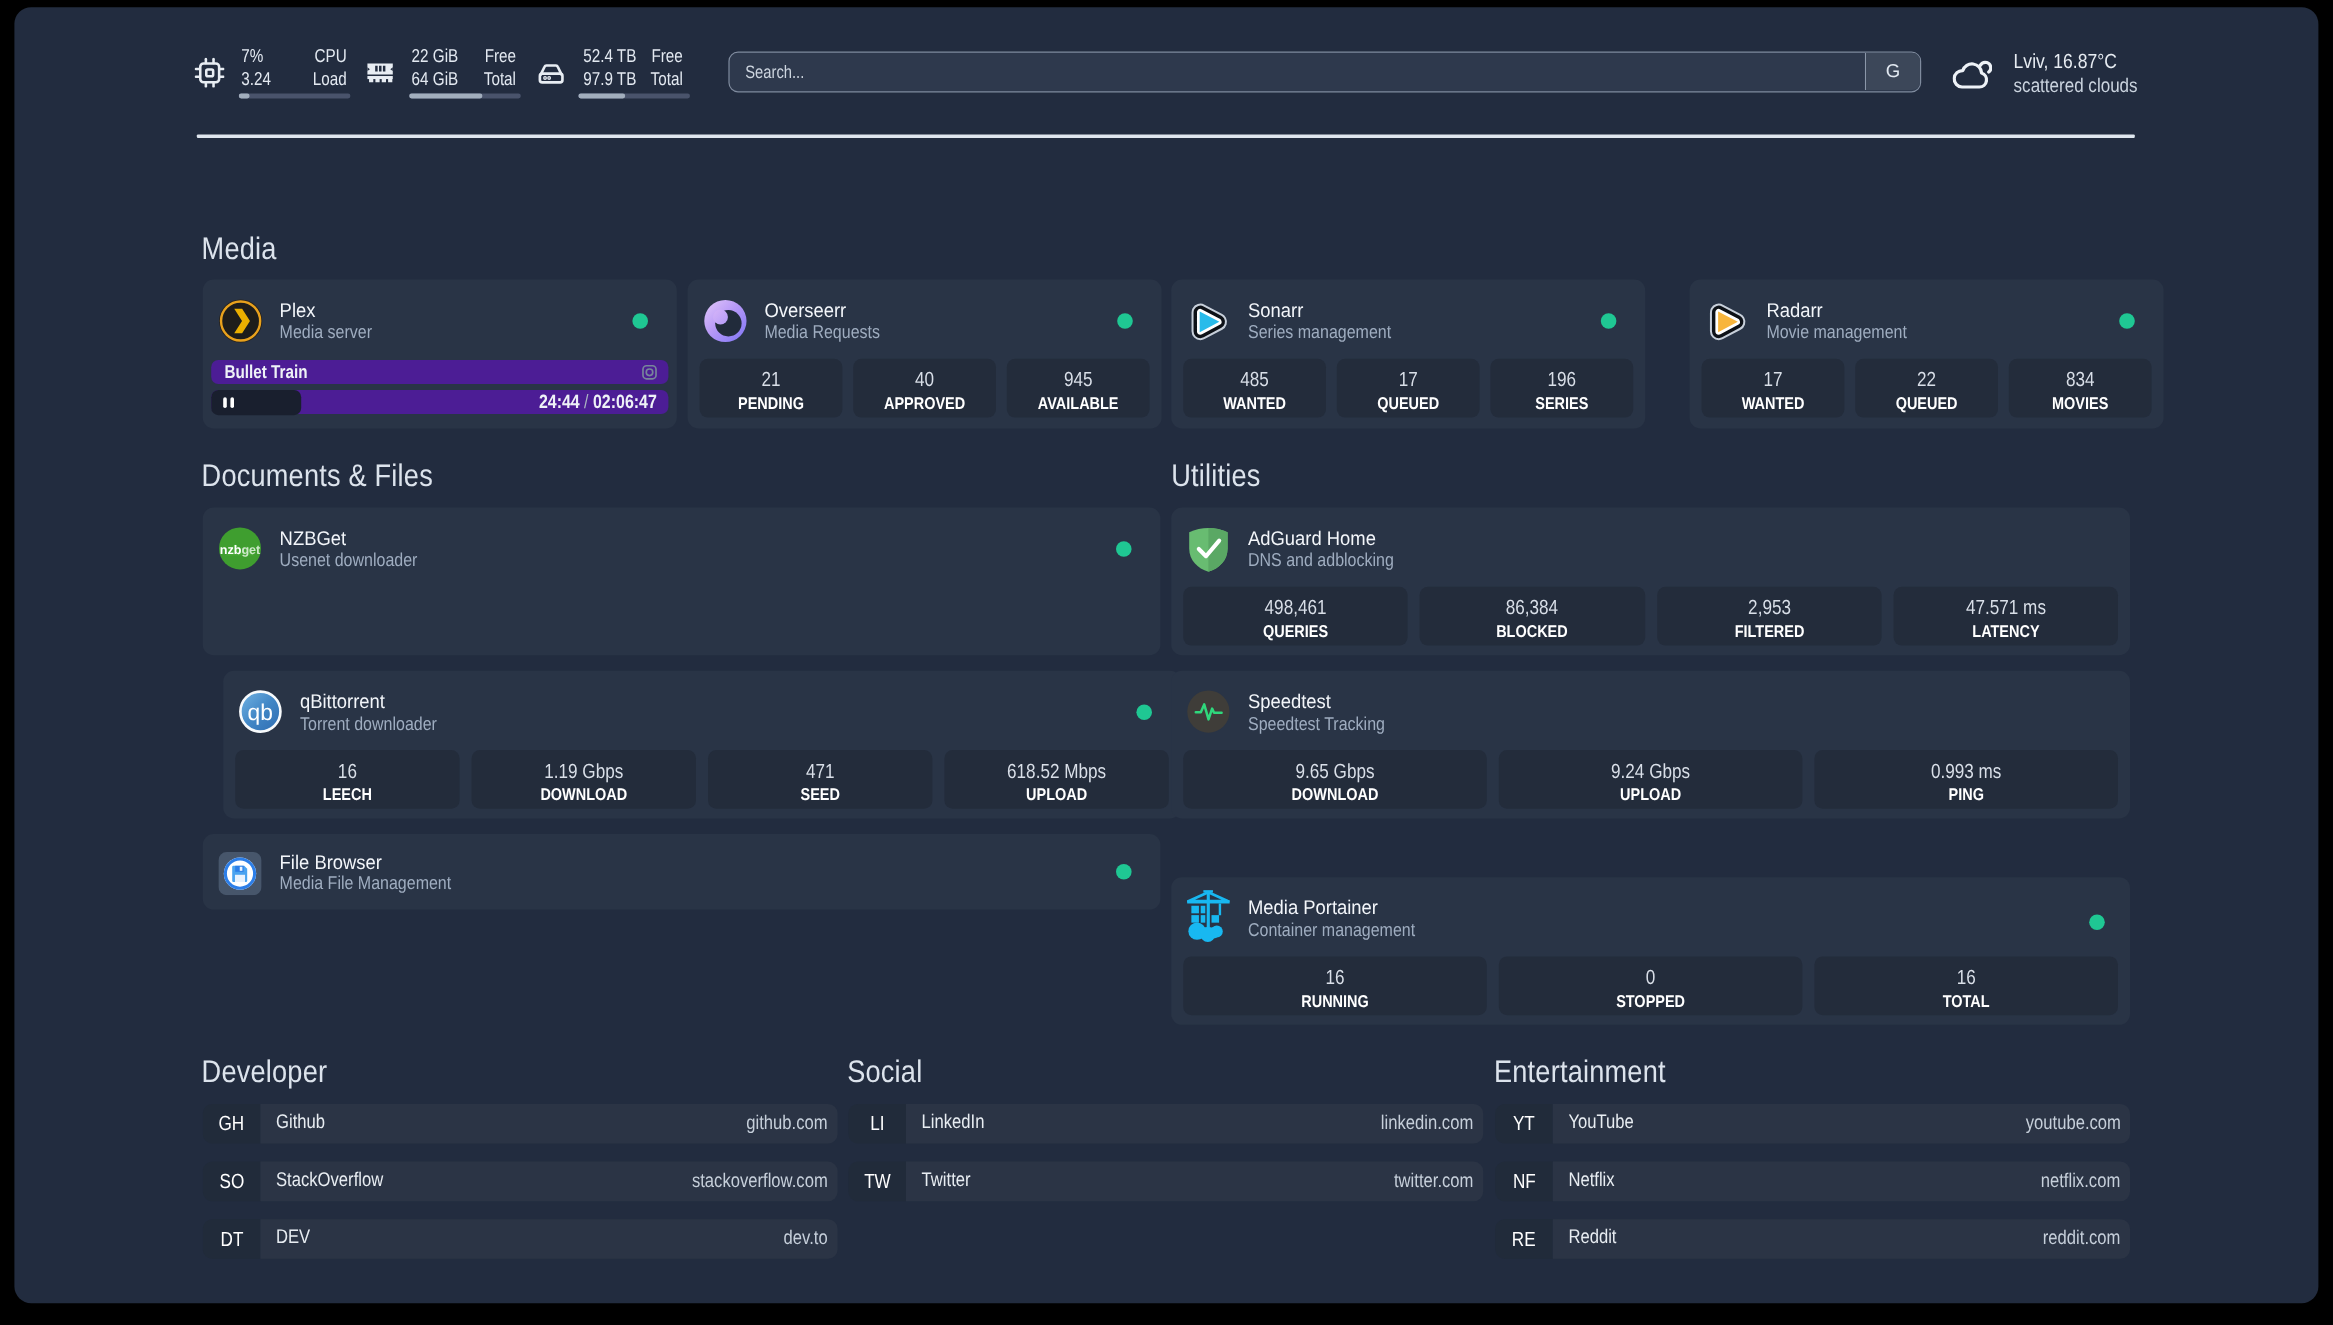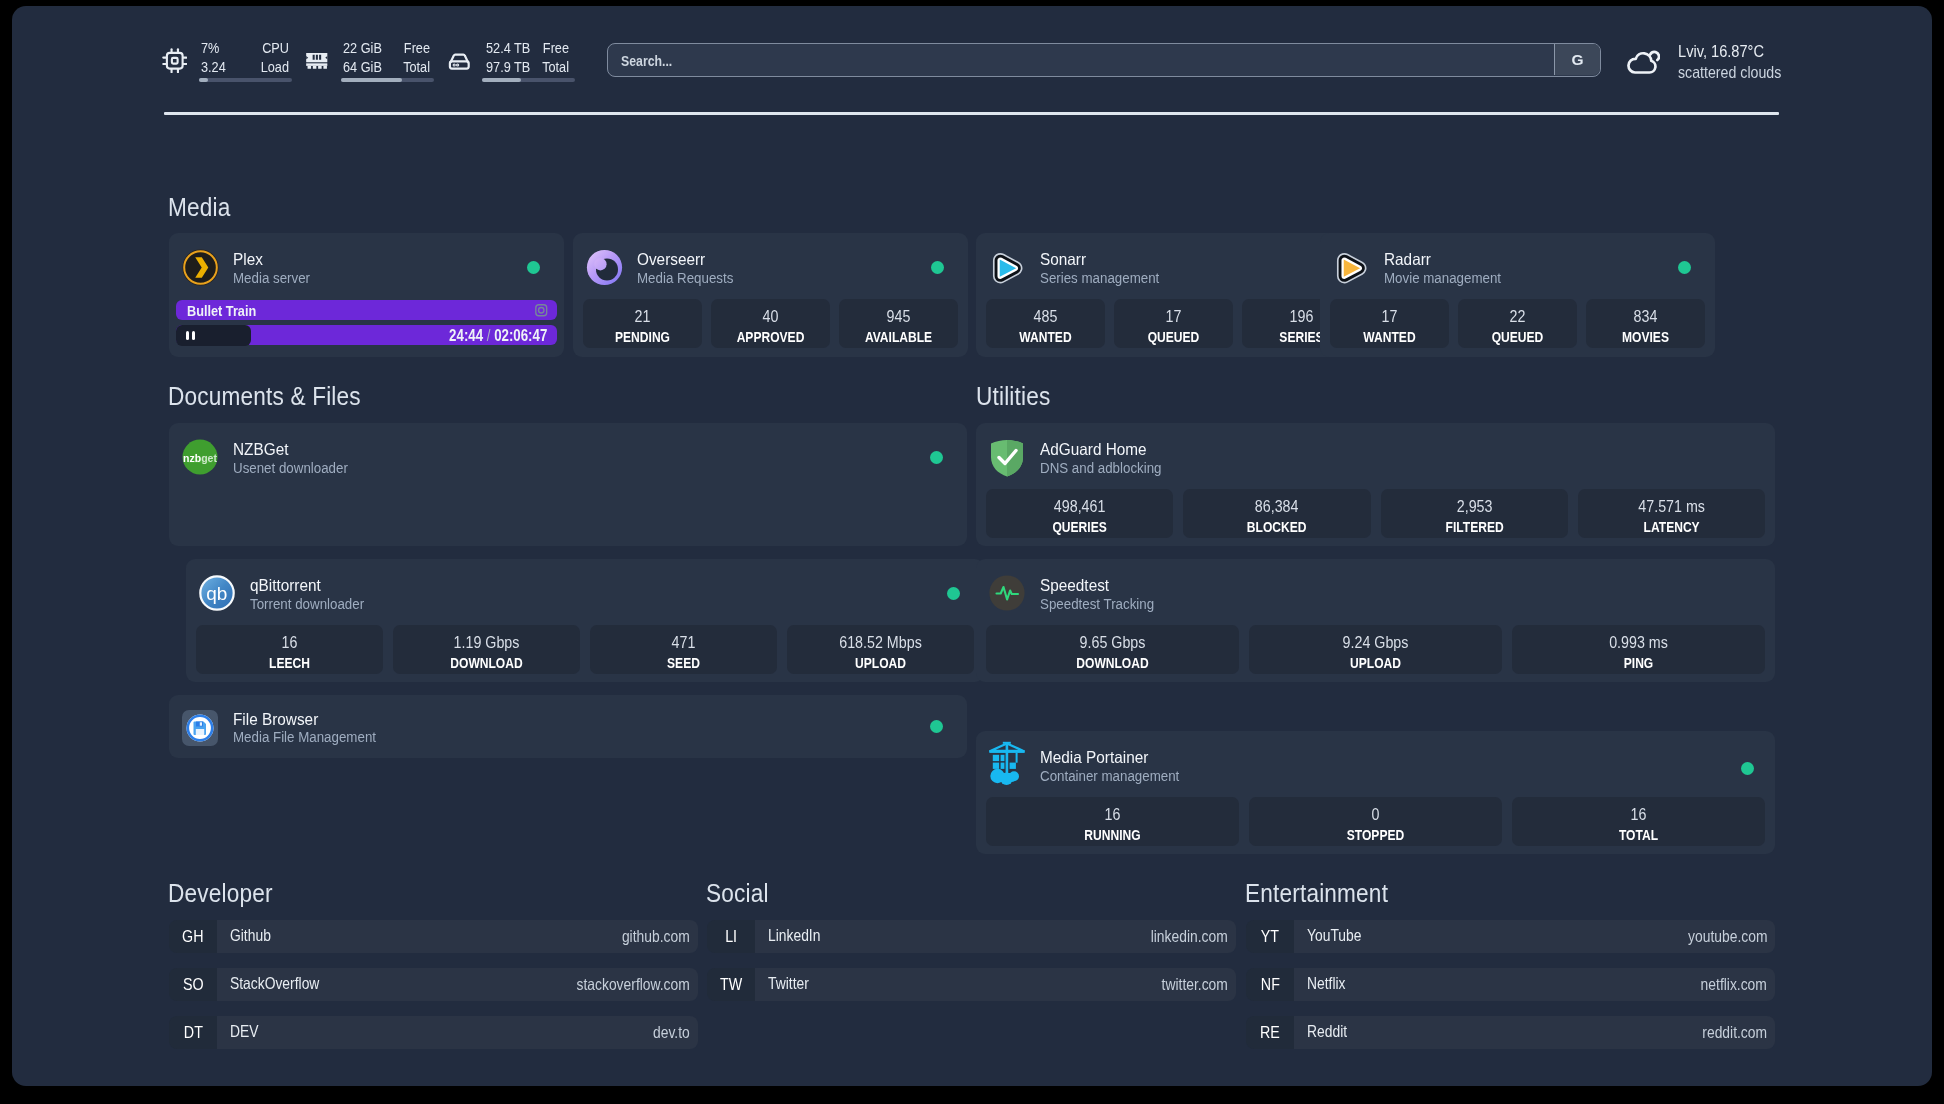--- a/index.html
+++ b/index.html
@@ -7,41 +7,41 @@
 #panel { position:absolute; left:12px; top:6px; width:1920px; height:1080px; background:#222c3f; border-radius:14px; overflow:hidden; }
 
 .resgrp { position:absolute; top:32px; height:50px; color:#e3e9f1; }
 .resico { position:absolute; top:13px; left:0; }
 .rescol { position:absolute; top:0; font-size:15.5px; line-height:19px; }
 .resleft { text-align:left; transform:scaleX(0.82); transform-origin:0 0; }
 .resright { text-align:right; transform:scaleX(0.82); transform-origin:100% 0; }
 .resbar { position:absolute; top:40px; height:4px; border-radius:2px; background:#49536b; }
 .resfill { position:absolute; top:0; left:0; height:4px; border-radius:2px; background:#a2aebd; }
 
-#search { position:absolute; left:595px; top:37px; width:994px; height:34px; border:1.5px solid #7f8b9e; border-radius:8px; background:#2e394d;font-weight:bold; }
+#search { position:absolute; left:595px; top:37px; width:994px; height:34px; border:1.5px solid #7f8b9e; border-radius:8px; background:#2e394d; }
 #search .ph { position:absolute; left:13px; top:8px; font-size:15px; color:#cdd5df; transform:scaleX(0.82); transform-origin:0 0; }
 #search .gbtn { position:absolute; right:0; top:0; width:46px; height:31px; background:#3c4759; border-radius:0 6.5px 6.5px 0; border-left:1.5px solid #8b97a9; color:#e2e9f1; font-size:15.5px; text-align:center; line-height:31px; }
 
 #weather { position:absolute; left:1615px; top:36px; color:#e7ecf2; }
 #wtxt { position:absolute; left:51px; top:0; font-size:17px; line-height:20px; white-space:nowrap; transform:scaleX(0.86); transform-origin:0 0; }
 #wtxt .sub { font-size:16.5px; color:#cbd4df; }
 #sep { position:absolute; left:152px; top:106px; width:1615px; height:2.5px; background:#dfe6ee; border-radius:1px; }
 
 .heading { position:absolute; font-size:26px; font-weight:400; color:#dce3ec; letter-spacing:0.2px; transform:scaleX(0.87); transform-origin:0 0; white-space:nowrap; }
 .card { position:absolute; background:#293446; border-radius:9px; }
 .icon36 { position:absolute; left:13px; top:16px; width:36px; height:36px; }
 .ctitle { position:absolute; left:64px; top:17px; font-size:16.5px; font-weight:400; color:#f3f6fa; transform:scaleX(0.93); transform-origin:0 0; white-space:nowrap; }
 .csub { position:absolute; left:64px; top:35.5px; font-size:15.5px; color:#9fadc0; transform:scaleX(0.86); transform-origin:0 0; white-space:nowrap; }
 .dot { position:absolute; width:13px; height:13px; border-radius:50%; background:#1fc793; top:28px; }
 .blocks { position:absolute; left:10px; top:66px; right:10px; height:49px; display:flex; gap:9px; }
 .blk { flex:1; background:#232c3b; border-radius:7px; text-align:center; padding-top:7px; }
 .blk .v { font-size:17px; line-height:22px; color:#d9dfe8; transform:scaleX(0.84); }
 .blk .l { font-size:14.2px; line-height:18px; font-weight:700; color:#ffffff; transform:scaleX(0.85); }
 
-.prow { position:absolute; left:7px; width:381px; height:20px; background:#6d28d9; border-radius:6px; }
+.prow { position:absolute; left:7px; width:381px; height:20px; background:#4c1d95; border-radius:6px; }
 .ptitle { position:absolute; left:11px; top:2px; font-size:15.5px; font-weight:700; color:#eef2f7; transform:scaleX(0.82); transform-origin:0 0; white-space:nowrap; }
 .ptime { position:absolute; right:10px; top:2px; font-size:16px; font-weight:700; color:#eef2f7; transform:scaleX(0.83); transform-origin:100% 0; white-space:nowrap; }
 
 .bm { position:absolute; height:33px; }
 .bmab { position:absolute; left:0; top:0; width:48px; height:33px; background:#212b3a; border-radius:8px 0 0 8px; color:#fff; font-size:17px; font-weight:500; text-align:center; line-height:33px; }
 .bmab i { display:inline-block; font-style:normal; transform:scaleX(0.84); }
 .bmbar { position:absolute; left:48px; right:0; top:0; height:33px; background:#2b3445; border-radius:0 8px 8px 0; }
 .bmname { position:absolute; left:13px; top:6px; font-size:16.5px; color:#e8edf2; transform:scaleX(0.84); transform-origin:0 0; white-space:nowrap; }
 .bmdom { position:absolute; right:8px; top:7px; font-size:16.5px; color:#c6cfda; transform:scaleX(0.84); transform-origin:100% 0; white-space:nowrap; }
 </style>
@@ -185,21 +185,21 @@
       <div class="blk">
           <div class="v">17</div>
           <div class="l">QUEUED</div>
         </div>
       <div class="blk">
           <div class="v">196</div>
           <div class="l">SERIES</div>
         </div>
     </div>
   </div>
-  <div class="card" style="left:1308px; top:227px; width:395px; height:124px;">
+  <div class="card" style="left:1396px; top:227px; width:395px; height:124px;">
     <span class="icon36" id="ico-radarr" style="left:11px;top:14px;width:40px;height:42px;"><svg width="40" height="42" viewBox="0 0 42 42">
           <path d="M14 13 L14 29.5 L29.5 21.2 Z" fill="none" stroke="#c7cfda" stroke-width="15.5" stroke-linejoin="round"></path>
           <path d="M14 13 L14 29.5 L29.5 21.2 Z" fill="#0d1117" stroke="#0d1117" stroke-width="12" stroke-linejoin="round"></path>
           <path d="M14 13 L14 29.5 L29.5 21.2 Z" fill="#fff" stroke="#ffffff" stroke-width="6" stroke-linejoin="round"></path>
           <path d="M13.4 12.2 L13.4 30.3 L30.6 21.2 Z" fill="#f8b53c"></path>
         </svg></span>
     <div class="ctitle">Radarr</div>
     <div class="csub">Movie management</div>
     <span class="dot" style="left:357.5px;"></span>
     <div class="blocks">

